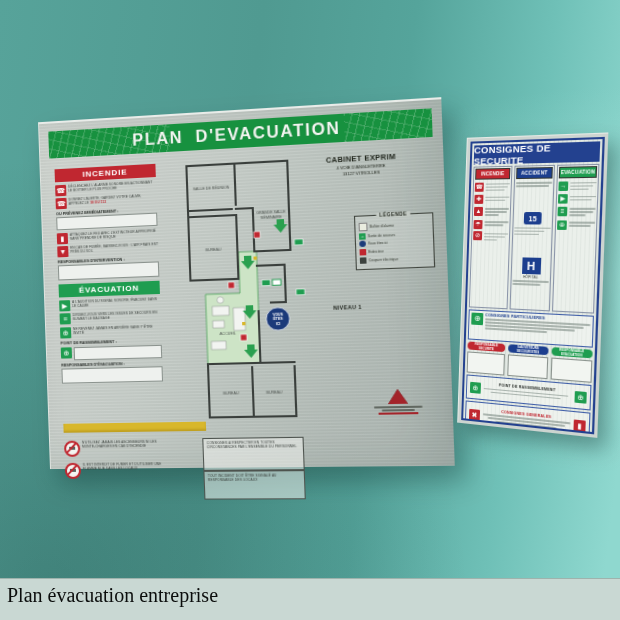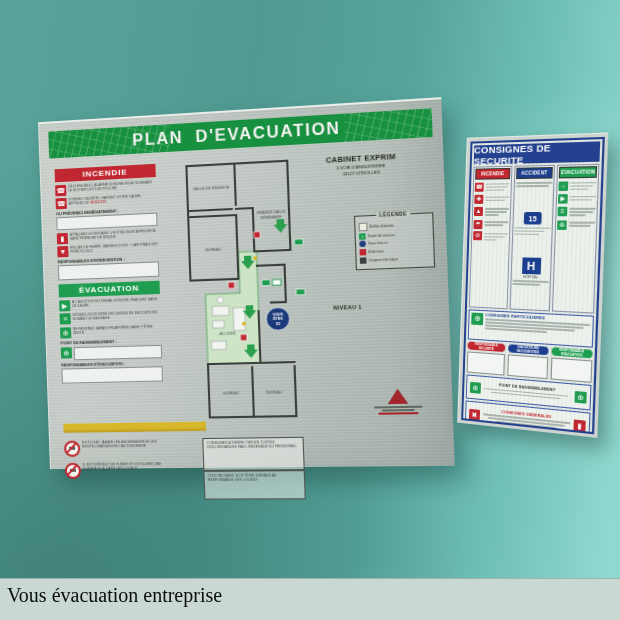--- a/index.html
+++ b/index.html
@@ -437,16 +437,16 @@
             <div class="tl" style="width:88%;margin-left:6%;"></div>
             <div class="tl" style="width:70%;margin-left:15%;"></div>
         </div>
         <div class="rs-ic red asm">▮</div>
       </div>
 
     </div>
   </div>
 
   <div class="caption-bar">
-    <div class="caption-text">Vous évacuation entreprise</div>
+    <div class="caption-text">Plan évacuation entreprise</div>
   </div>
 
 </div>
 
 </body></html>

